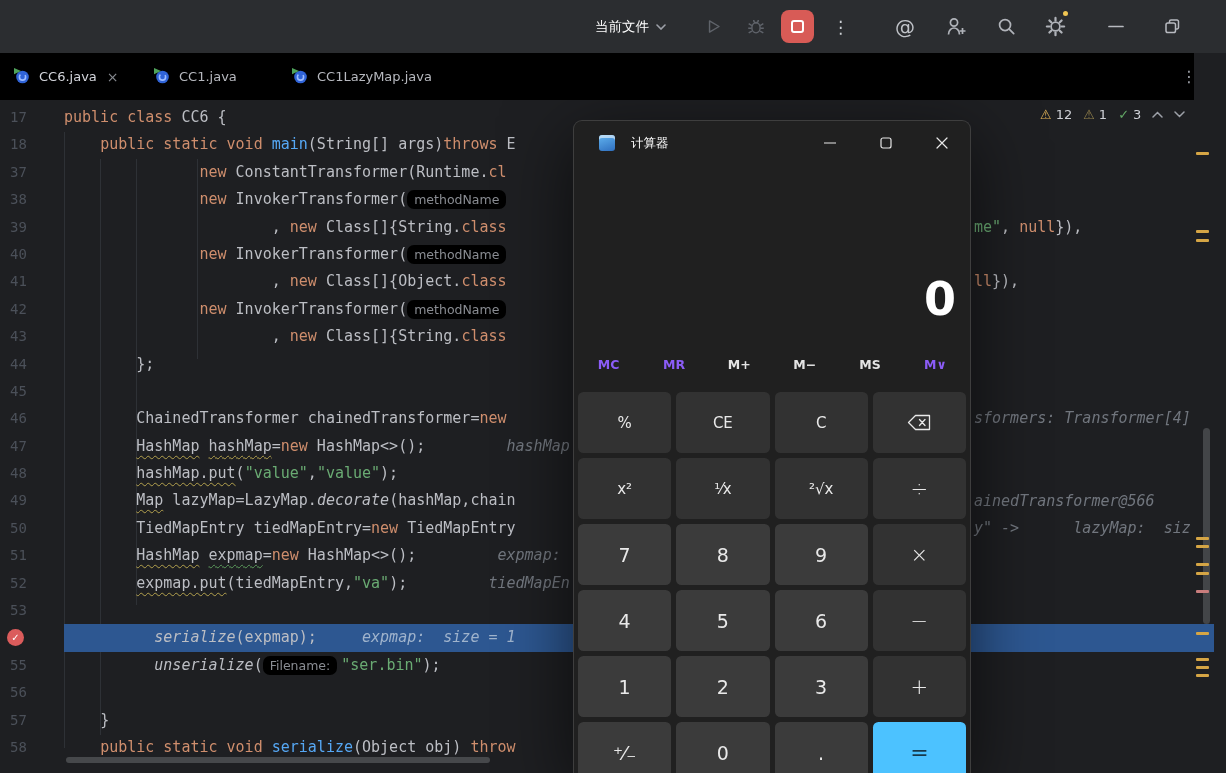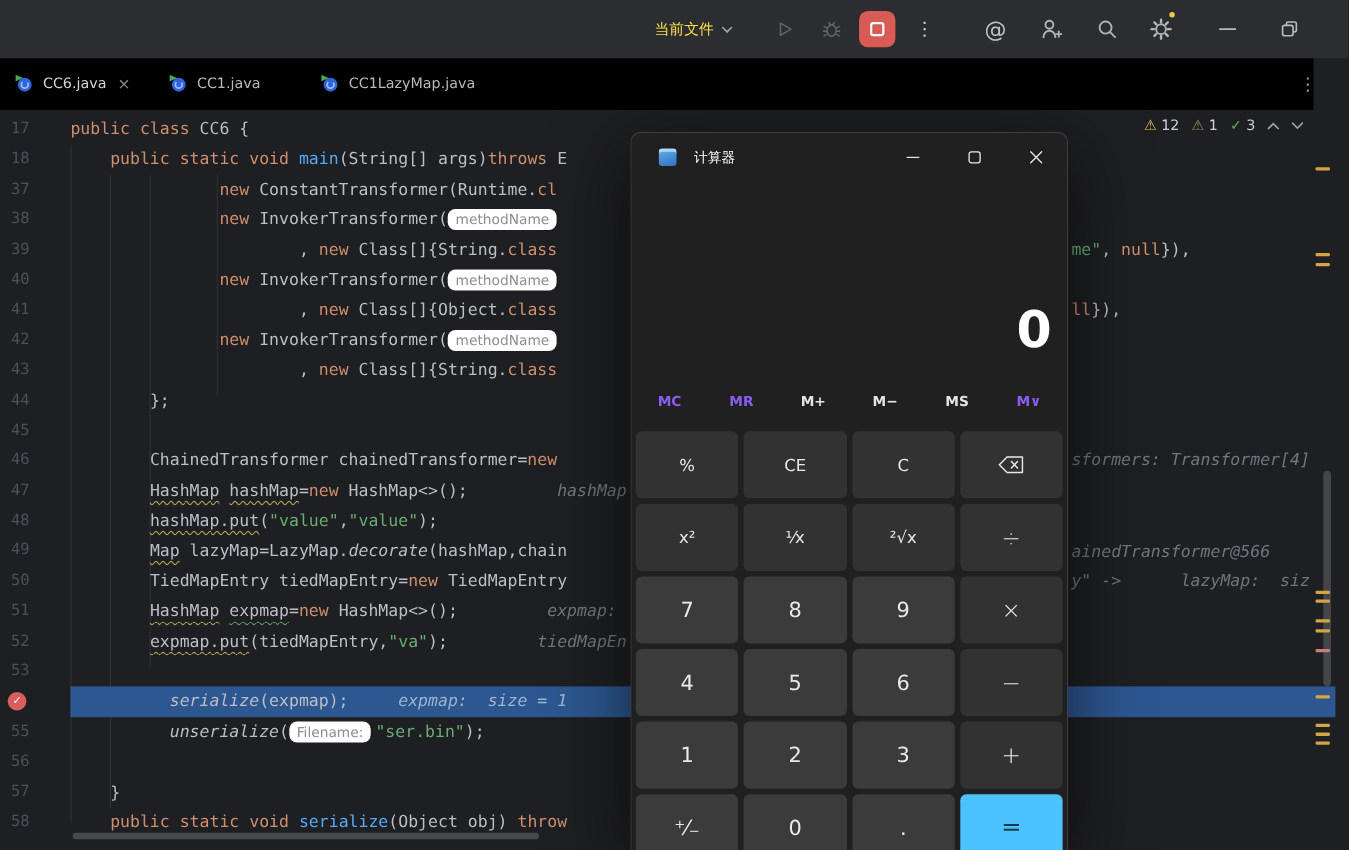--- a/index.html
+++ b/index.html
@@ -2,21 +2,21 @@
 <html><head>
 <meta charset="utf-8">
 <style>
   * { margin:0; padding:0; box-sizing:border-box; }
   html,body { width:1226px; height:773px; overflow:hidden; background:#1e1f22;
     font-family:"DejaVu Sans","Liberation Sans",sans-serif; }
   #stage { position:relative; width:1226px; height:773px; background:#1e1f22; }
 
   
   .titlebar { position:absolute; left:0; top:0; width:1226px; height:53px; background:#2b2d30; }
-  .tb-item { position:absolute; display:flex; align-items:center; color:#fde047; }
+  .tb-item { position:absolute; display:flex; align-items:center; color:#ffffff; }
   .runconfig { left:595px; top:0; height:53px; gap:7px; font-size:13.5px; cursor:default; }
   .icon-svg { display:block; }
   .stop-btn { position:absolute; left:781px; top:10px; width:33px; height:33px; background:#d85b56;
     border:none; border-radius:8px; display:flex; align-items:center; justify-content:center; }
   .stop-inner { width:13px; height:13px; border:2px solid #fff; border-radius:3px; }
   .kebab { left:832px; top:0; height:53px; font-size:17px; color:#cdd0d4; letter-spacing:0; }
   .at-icon { left:895px; top:0; height:53px; font-size:20px; color:#c0c3c8; font-weight:400; }
   .settings-badge { position:absolute; left:1061px; top:9px; width:9px; height:9px; border-radius:50%;
     background:#f0c653; border:2px solid #2b2d30; }
 
@@ -48,21 +48,21 @@
   .bp { position:absolute; left:7px; top:5px; width:17px; height:17px; background:#db5c5c; border-radius:50%;
     color:#fff; font-size:10px; line-height:17px; text-align:center;
     font-family:"DejaVu Sans",sans-serif; }
   .code { position:relative; display:block; margin-left:64px; z-index:1; }
   .sg-d { color:#bcbec4; } .sg-k { color:#cf8e6d; } .sg-s { color:#6aab73; }
   .sg-m { color:#56a8f5; } .sg-it { color:#bcbec4; font-style:italic; }
   .sg-h { color:#71767e; font-style:italic; }
   .sg-hb { color:#9fb3cc; font-style:italic;margin-top:34px; }
   .sg-wy { color:#bcbec4; text-decoration:underline wavy #b3a14e; text-decoration-thickness:1px; text-underline-offset:4px; }
   .sg-wg { color:#bcbec4; text-decoration:underline wavy #5c9c5c; text-decoration-thickness:1px; text-underline-offset:4px; }
-  .pill { display:inline-block; background:#ffffff; color:#8a8d93; border-radius:7px; padding:0 7px;
+  .pill { display:inline-block; background:#000000; color:#8a8d93; border-radius:7px; padding:0 7px;
     margin-right:4px; font-family:"DejaVu Sans","Liberation Sans",sans-serif; font-size:12.5px;
     line-height:19px; height:19px; vertical-align:baseline; }
   #frags { position:absolute; left:0; top:0; z-index:2; }
   .frag { position:absolute; height:27.4px; line-height:27.4px; white-space:pre;
     font-family:"DejaVu Sans Mono","Liberation Mono",monospace; font-size:15px; }
 
   
   .vscroll { position:absolute; left:1203px; top:428px; width:7px; height:196px;
     background:rgba(166,168,172,.28); border-radius:4px; z-index:4; }
   .hscroll { position:absolute; left:66px; top:757px; width:424px; height:6px;

